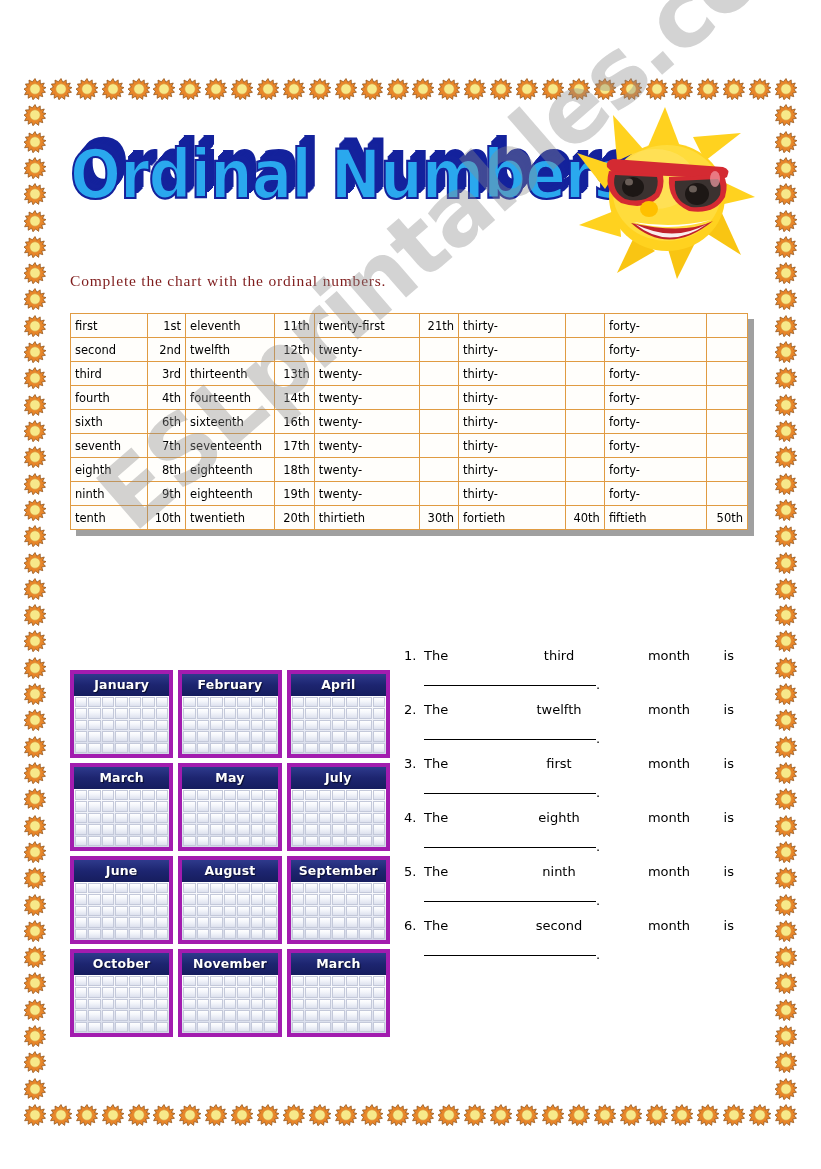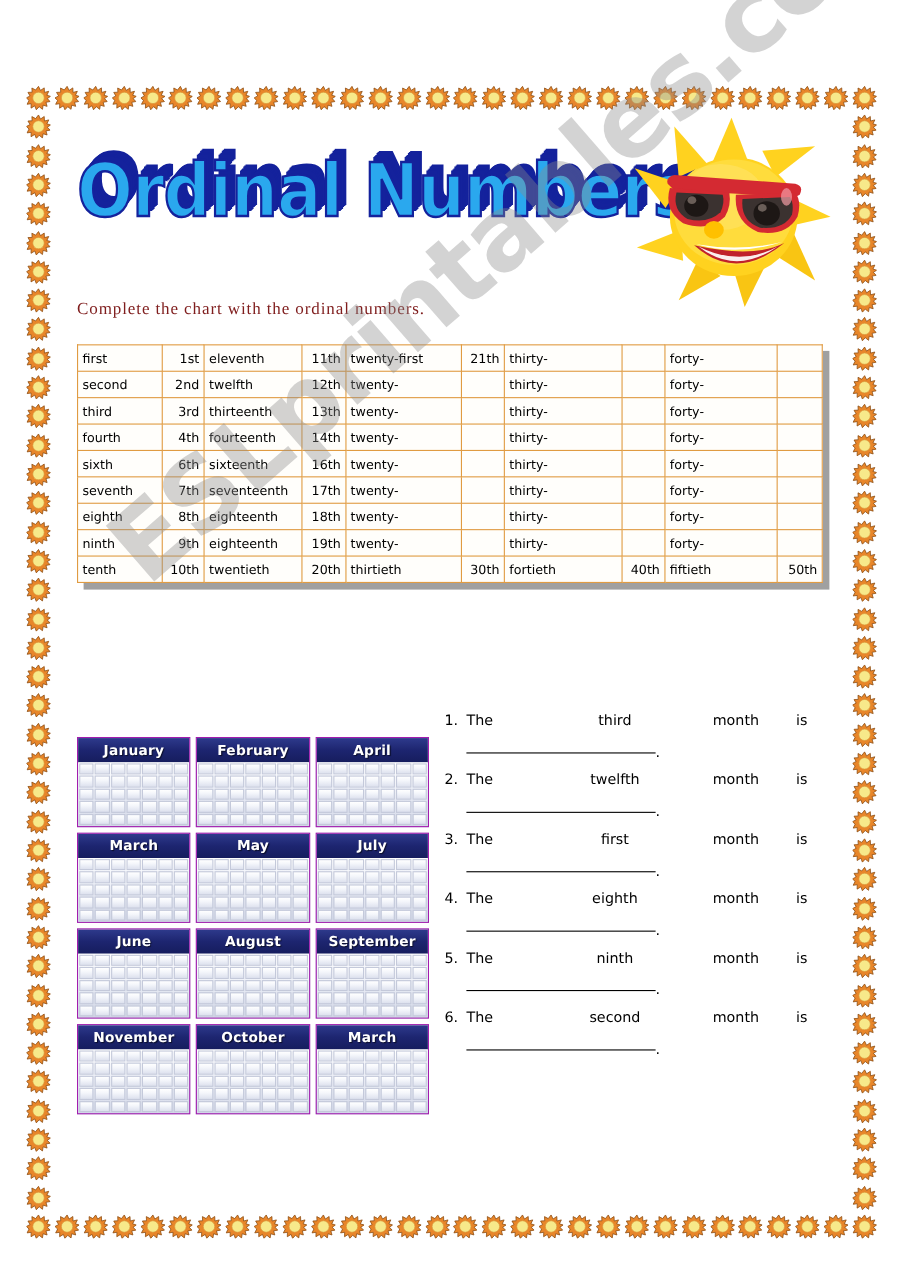--- a/index.html
+++ b/index.html
@@ -132,21 +132,21 @@
     position: absolute;
     left: 22px;
     top: 570px;
     width: 320px;
     display: grid;
     grid-template-columns: repeat(3, 1fr);
     gap: 5px;
   }
   .month {
     background: #c9cede;
-    border: 1px solid #a21caf;
+    border: 4px solid #a21caf;
     overflow: hidden;
   }
   .month-header {
     background: linear-gradient(to bottom, #2e3a8c 0%, #1d2570 50%, #161d5e 100%);
     color: #ffffff;
     font-family: "DejaVu Sans", sans-serif;
     font-weight: bold;
     font-size: 12.5px;
     text-align: center;
     padding: 3px 0 4px 0;
@@ -1569,21 +1569,21 @@
           <div class="month-cell"></div>
           <div class="month-cell"></div>
           <div class="month-cell"></div>
           <div class="month-cell"></div>
           <div class="month-cell"></div>
           <div class="month-cell"></div>
           <div class="month-cell"></div>
         </div>
       </div>
       <div class="month">
-        <div class="month-header">November</div>
+        <div class="month-header">October</div>
         <div class="month-grid">
           <div class="month-cell"></div>
           <div class="month-cell"></div>
           <div class="month-cell"></div>
           <div class="month-cell"></div>
           <div class="month-cell"></div>
           <div class="month-cell"></div>
           <div class="month-cell"></div>
           <div class="month-cell"></div>
           <div class="month-cell"></div>
@@ -1609,21 +1609,21 @@
           <div class="month-cell"></div>
           <div class="month-cell"></div>
           <div class="month-cell"></div>
           <div class="month-cell"></div>
           <div class="month-cell"></div>
           <div class="month-cell"></div>
           <div class="month-cell"></div>
         </div>
       </div>
       <div class="month">
-        <div class="month-header">October</div>
+        <div class="month-header">November</div>
         <div class="month-grid">
           <div class="month-cell"></div>
           <div class="month-cell"></div>
           <div class="month-cell"></div>
           <div class="month-cell"></div>
           <div class="month-cell"></div>
           <div class="month-cell"></div>
           <div class="month-cell"></div>
           <div class="month-cell"></div>
           <div class="month-cell"></div>

